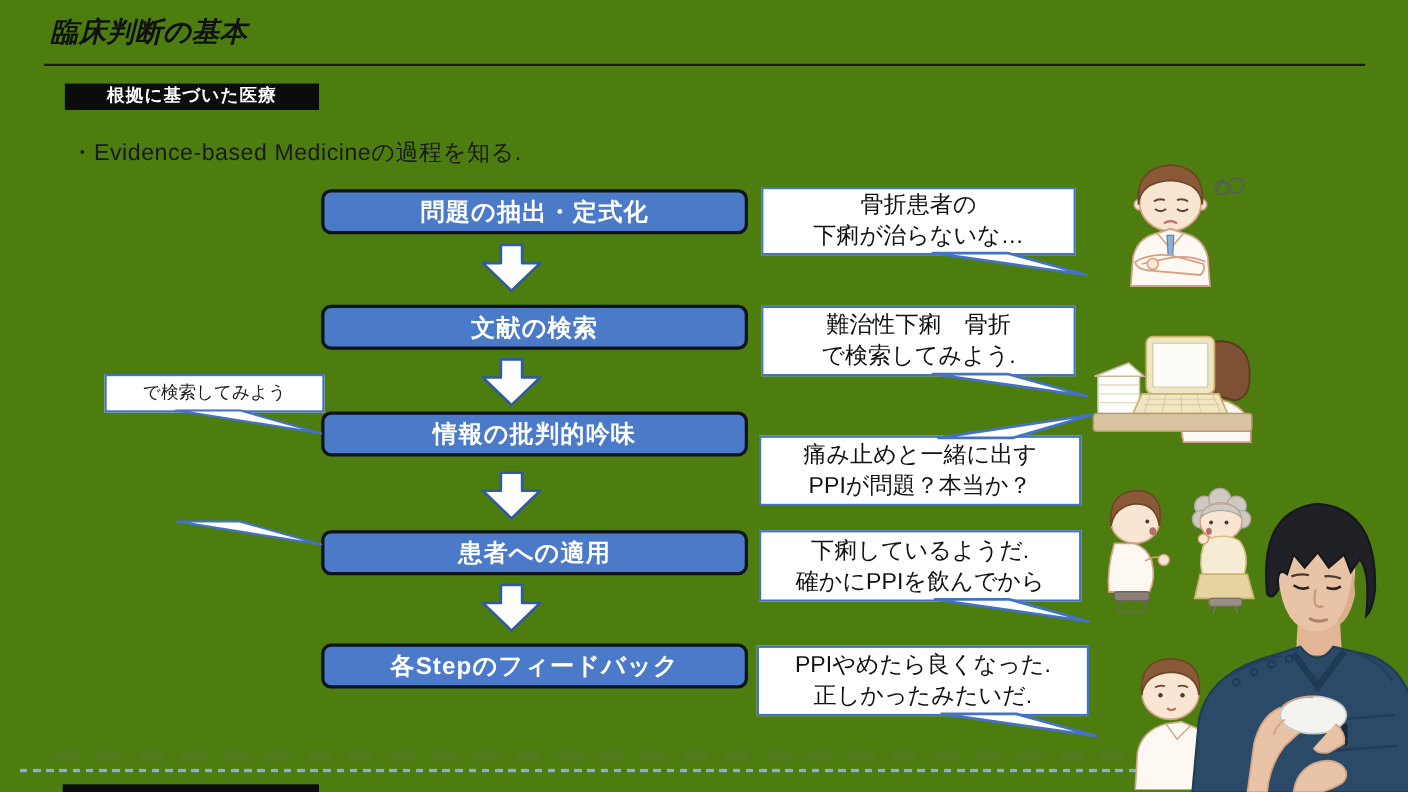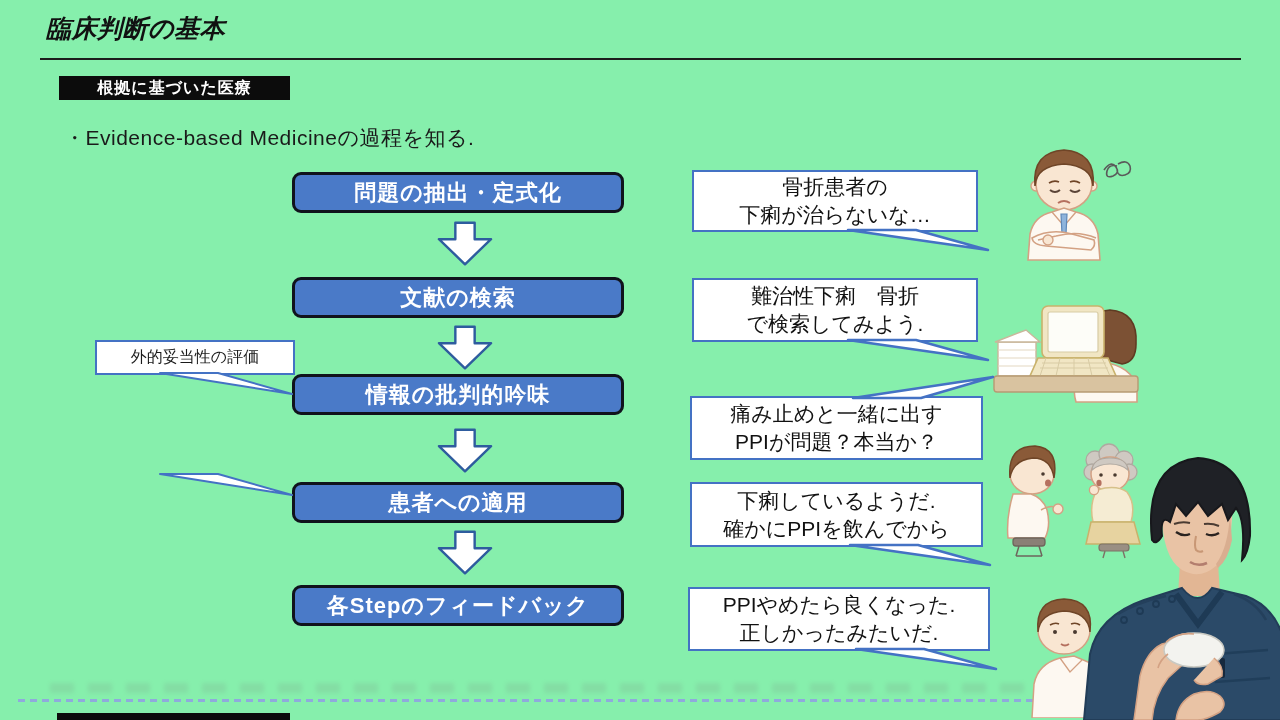--- a/index.html
+++ b/index.html
@@ -1,35 +1,35 @@
 <!DOCTYPE html>
 <html><head>
 <meta charset="utf-8">
 <style>
   html,body{margin:0;padding:0;background:#888;}
   #stage{
-    position:relative;width:1280px;height:720px;background:#86efac;
+    position:relative;width:1280px;height:720px;background:#4d7c0f;
     overflow:hidden;font-family:"Liberation Sans","DejaVu Sans",sans-serif;
     color:#1a1a1a;
   }
   .abs{position:absolute;}
   
   .slide-title{
     left:46px;top:12px;font-size:25px;font-weight:800;font-style:italic;
     color:#111;letter-spacing:.5px;
   }
   .title-rule{left:40px;top:58px;width:1201px;height:2px;background:#1c1c1c;}
   .section-badge{
     left:59px;top:76px;width:231px;height:24px;background:#0c0c0c;color:#fff;
     font-size:16px;font-weight:700;text-align:center;line-height:24px;letter-spacing:1px;
   }
   .bullet-text{left:64px;top:124px;font-size:21px;letter-spacing:.5px;color:#1a1a1a;}
   
   .step{
-    left:292px;width:332px;height:41px;background:#4a7ac8;border:3px solid #10131c;
+    left:292px;width:388px;height:41px;background:#4a7ac8;border:3px solid #10131c;
     border-radius:9px;display:flex;align-items:center;justify-content:center;
     color:#ffffff;font-size:22px;font-weight:700;letter-spacing:1px;box-sizing:border-box;
   }
   .arrow{left:437px;width:56px;height:46px;}
   
   .callout{
     left:95px;width:200px;height:35px;background:#fff;border:2px solid #4472c4;
     display:flex;align-items:center;justify-content:center;font-size:16px;
     color:#1a1a1a;box-sizing:border-box;z-index:2;
   }
@@ -78,21 +78,21 @@
   <svg class="abs arrow" style="top:325px" viewBox="0 0 58 46">
     <path d="M19,1 L39,1 L39,18 L56,18 L29,44 L2,18 L19,18 Z" fill="#fff" stroke="#2e5c9e" stroke-width="2.5" stroke-linejoin="round"></path>
     </svg>
   <svg class="abs arrow" style="top:428px" viewBox="0 0 58 46">
     <path d="M19,1 L39,1 L39,18 L56,18 L29,44 L2,18 L19,18 Z" fill="#fff" stroke="#2e5c9e" stroke-width="2.5" stroke-linejoin="round"></path>
     </svg>
   <svg class="abs arrow" style="top:530px" viewBox="0 0 58 46">
     <path d="M19,1 L39,1 L39,18 L56,18 L29,44 L2,18 L19,18 Z" fill="#fff" stroke="#2e5c9e" stroke-width="2.5" stroke-linejoin="round"></path>
     </svg>
 
-  <div class="abs callout" style="top:340px">外的妥当性の評価</div>
+  <div class="abs callout" style="top:340px">で検索してみよう</div>
   <svg class="abs callout-tail" style="left:150px;top:372px" width="146" height="26" viewBox="0 0 146 26">
     <path d="M10,1 L142,22 L68,1 Z" fill="#fff" stroke="#4472c4" stroke-width="2" stroke-linejoin="round"></path>
     </svg>
 
   <svg class="abs callout-tail" style="left:150px;top:473px" width="146" height="26" viewBox="0 0 146 26">
     <path d="M10,1 L142,22 L68,1 Z" fill="#fff" stroke="#4472c4" stroke-width="2" stroke-linejoin="round"></path>
     </svg>
 
   <div class="abs bubble" style="left:692px;top:170px;width:286px;height:62px">
     <span>骨折患者の</span><span>下痢が治らないな…</span>

